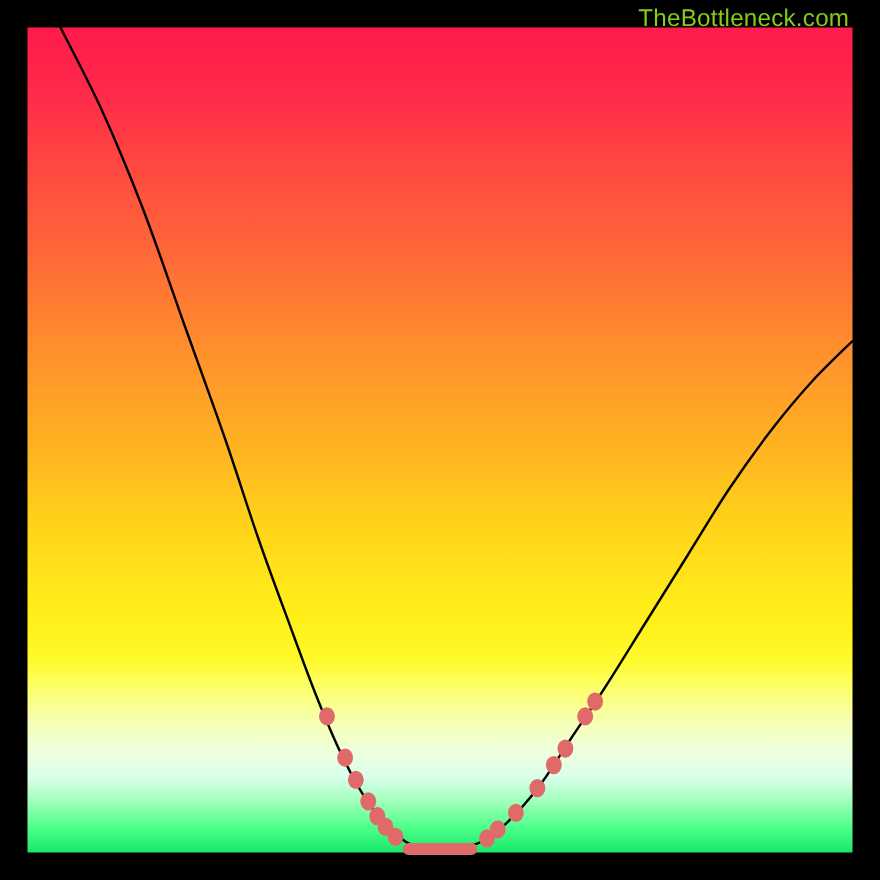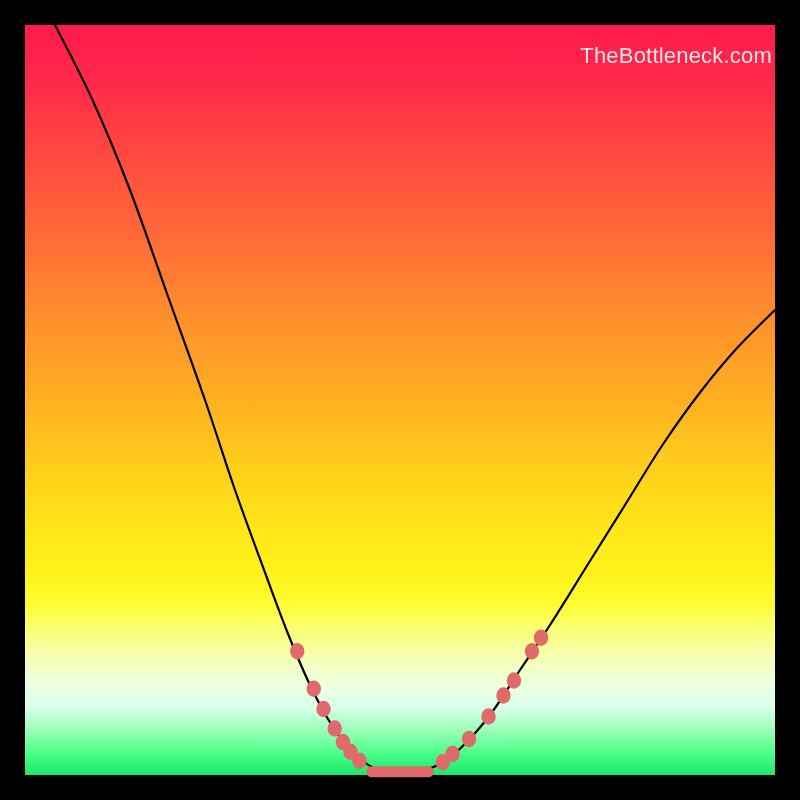--- a/index.html
+++ b/index.html
@@ -40,26 +40,25 @@
       #d7ffea 91%,
       #9cffb8 94%,
       #4dff8a 97%,
       #18e86a 100%
     );
   }
   .watermark {
     position: absolute;
     top: 4px;
     right: 28px;
-    color: #e5e5e5;
+    color: #84cc16;
     font-size: 22px;
     font-weight: 500;
     letter-spacing: 0.2px;
     user-select: none;
-    margin-top: 39px;
   }
   svg.curve {
     position: absolute;
     left: 0;
     top: 0;
     width: 750px;
     height: 750px;
     overflow: visible;
   }
   .curve-path {

